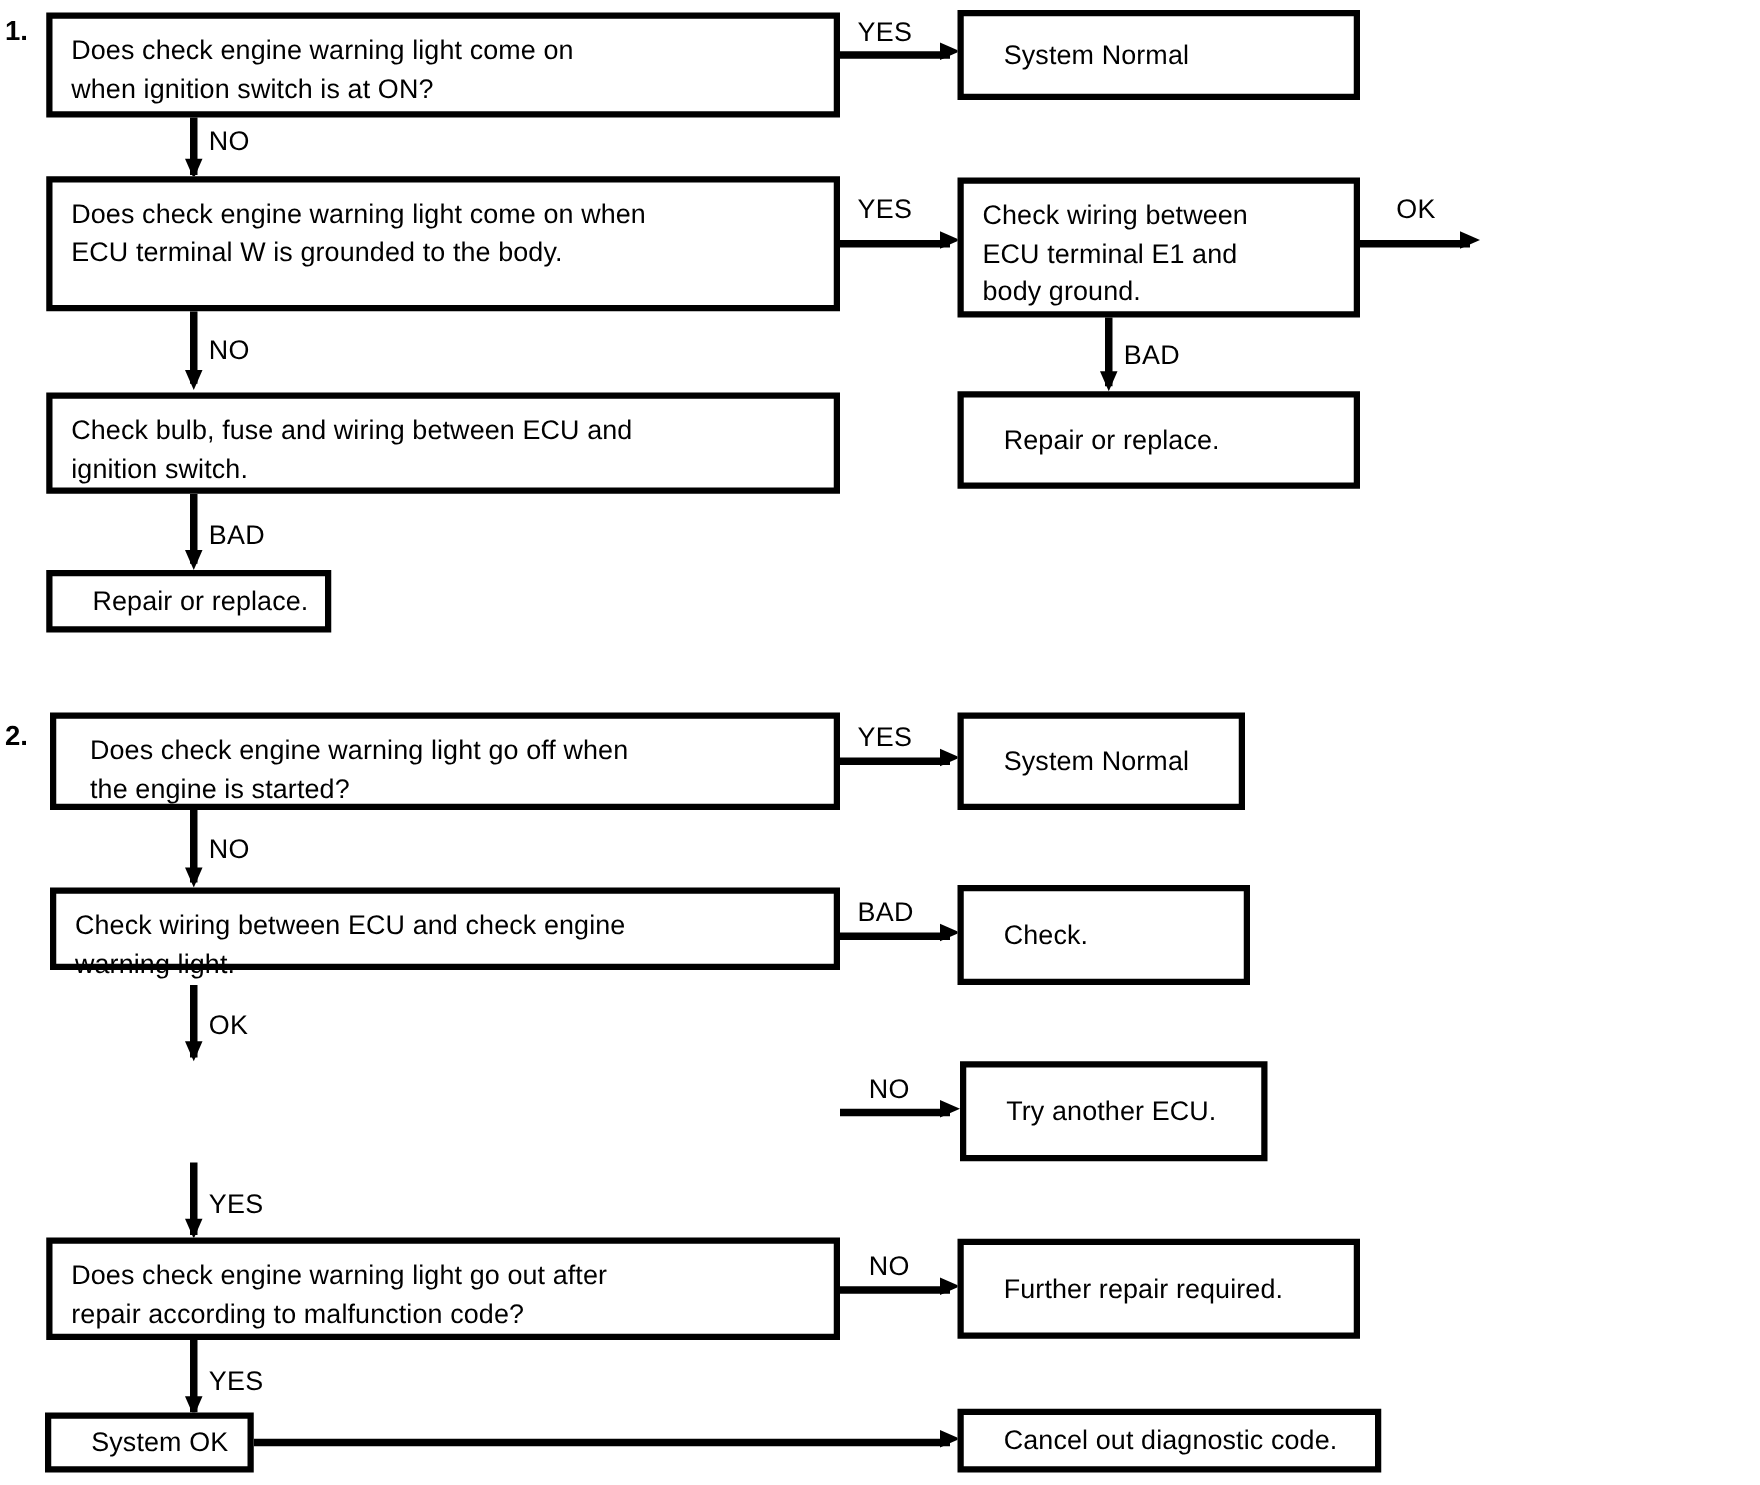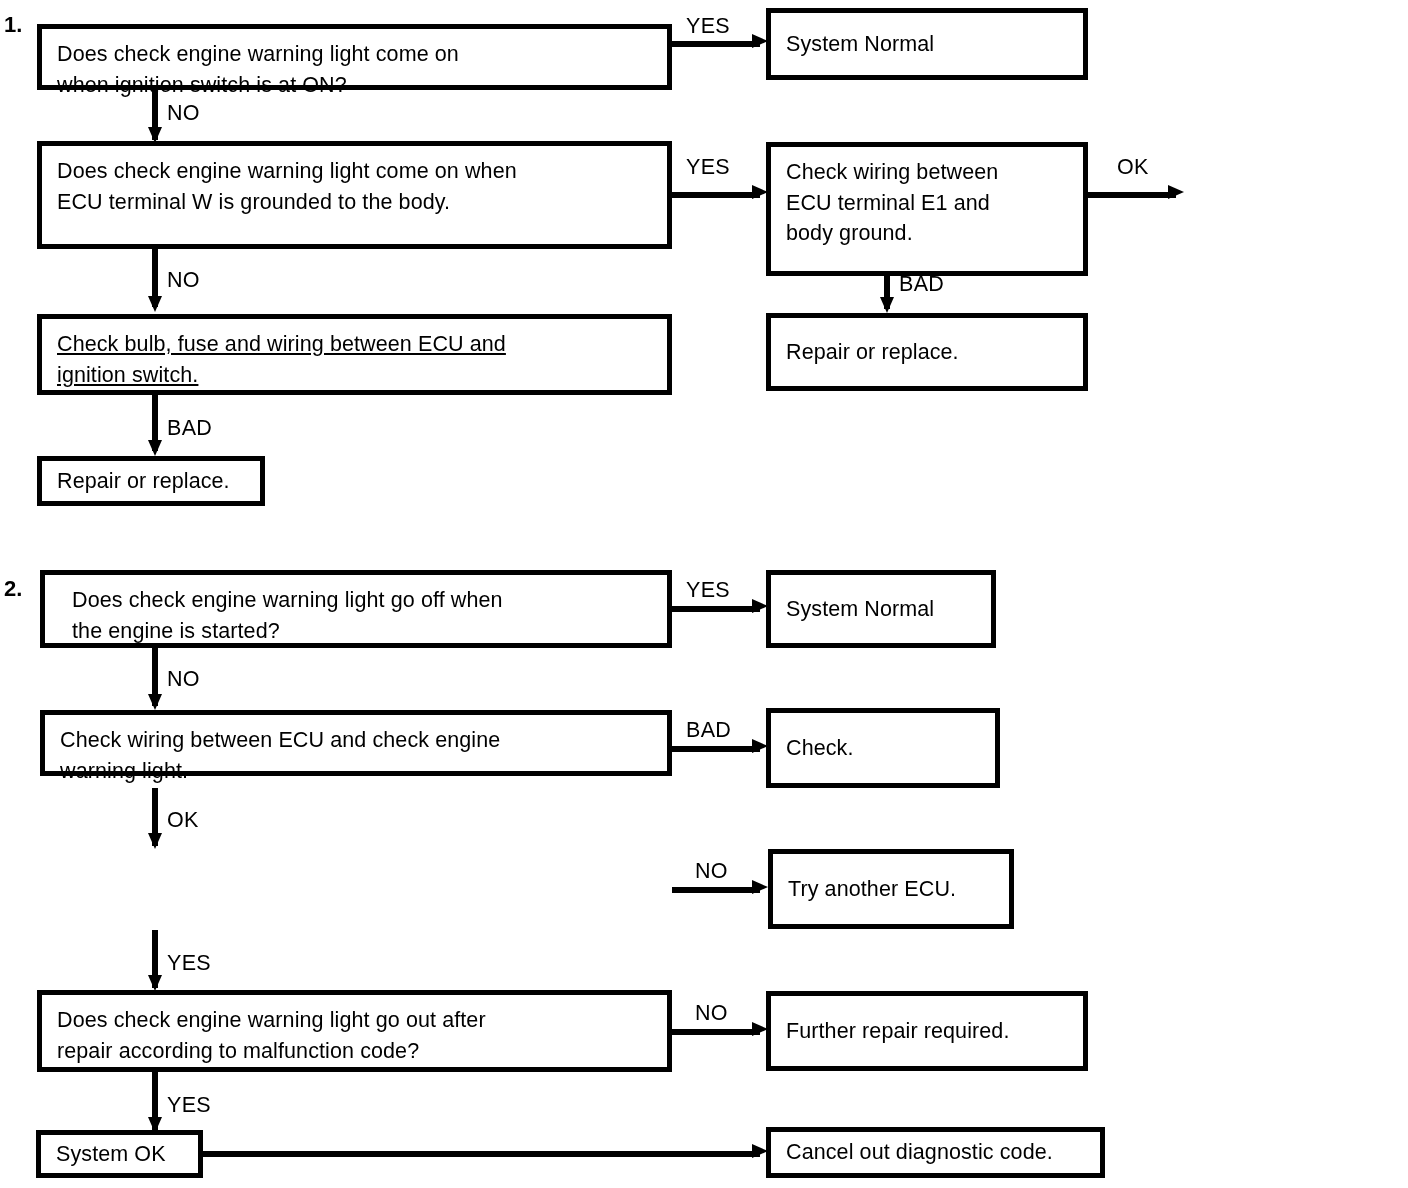--- a/index.html
+++ b/index.html
@@ -33,20 +33,21 @@
     line-height: 1.42;
     letter-spacing: 0.1px;
     white-space: pre-line;
     font-weight: 500;
   }
   .box.vcenter {
     align-items: center;
   }
   .box.vcenter .txt {
     padding: 0 0 0 15px;
+    margin-left: 17px;
   }
   .step-num {
     position: absolute;
     font-size: 22px;
     font-weight: 600;
     z-index: 4;
   }
   .edge-label {
     position: absolute;
     font-size: 21.5px;
@@ -87,21 +88,21 @@
     z-index: 2;
   }
 </style>
 </head>
 <body>
 
 <div id="canvas">
 
   <div class="step-num" style="left:4px; top:12px;">1.</div>
 
-  <div class="box" style="left:37px; top:24px; width:635px; height:66px;">
+  <div class="box" style="left:37px; top:10px; width:635px; height:84px;">
     <span class="txt">Does check engine warning light come on
 when ignition switch is at ON?</span>
   </div>
 
   <div class="hline" style="left:672px; top:41px; width:88px;"></div>
   <div class="arrow-right" style="left:752px; top:34px;"></div>
   <div class="edge-label" style="left:686px; top:14px;">YES</div>
 
   <div class="box vcenter" style="left:766px; top:8px; width:322px; height:72px;">
     <span class="txt">System Normal</span>
@@ -113,21 +114,21 @@
 
   <div class="box" style="left:37px; top:141px; width:635px; height:108px;">
     <span class="txt">Does check engine warning light come on when
 ECU terminal W is grounded to the body.</span>
   </div>
 
   <div class="hline" style="left:672px; top:192px; width:88px;"></div>
   <div class="arrow-right" style="left:752px; top:185px;"></div>
   <div class="edge-label" style="left:686px; top:155px;">YES</div>
 
-  <div class="box" style="left:766px; top:142px; width:322px; height:134px;">
+  <div class="box" style="left:766px; top:142px; width:322px; height:112px;">
     <span class="txt">Check wiring between
 ECU terminal E1 and
 body ground.</span>
   </div>
 
   <div class="hline" style="left:1088px; top:192px; width:88px;"></div>
   <div class="arrow-right" style="left:1168px; top:185px;"></div>
   <div class="edge-label" style="left:1117px; top:155px;">OK</div>
 
 
@@ -136,21 +137,21 @@
   <div class="edge-label" style="left:899px; top:272px;">BAD</div>
 
   <div class="box vcenter" style="left:766px; top:313px; width:322px; height:78px;">
     <span class="txt">Repair or replace.</span>
   </div>
 
   <div class="vline" style="left:152px; top:249px; height:58px;"></div>
   <div class="arrow-down" style="left:148px; top:296px;"></div>
   <div class="edge-label" style="left:167px; top:268px;">NO</div>
 
-  <div class="box" style="left:37px; top:314px; width:635px; height:81px;text-decoration:underline;">
+  <div class="box" style="left:37px; top:314px; width:635px; height:81px;">
     <span class="txt">Check bulb, fuse and wiring between ECU and
 ignition switch.</span>
   </div>
 
   <div class="vline" style="left:152px; top:395px; height:56px;"></div>
   <div class="arrow-down" style="left:148px; top:440px;"></div>
   <div class="edge-label" style="left:167px; top:416px;">BAD</div>
 
   <div class="box vcenter" style="left:37px; top:456px; width:228px; height:50px;">
     <span class="txt">Repair or replace.</span>

